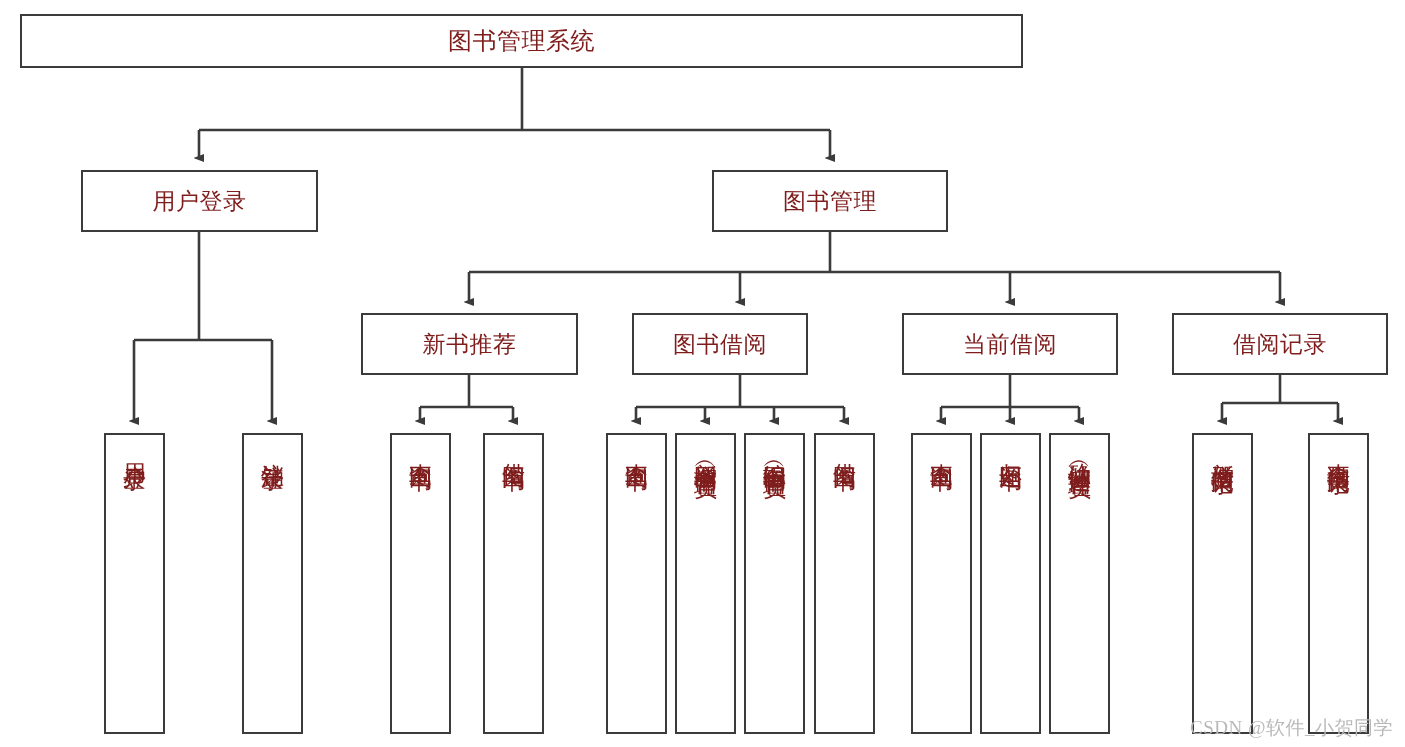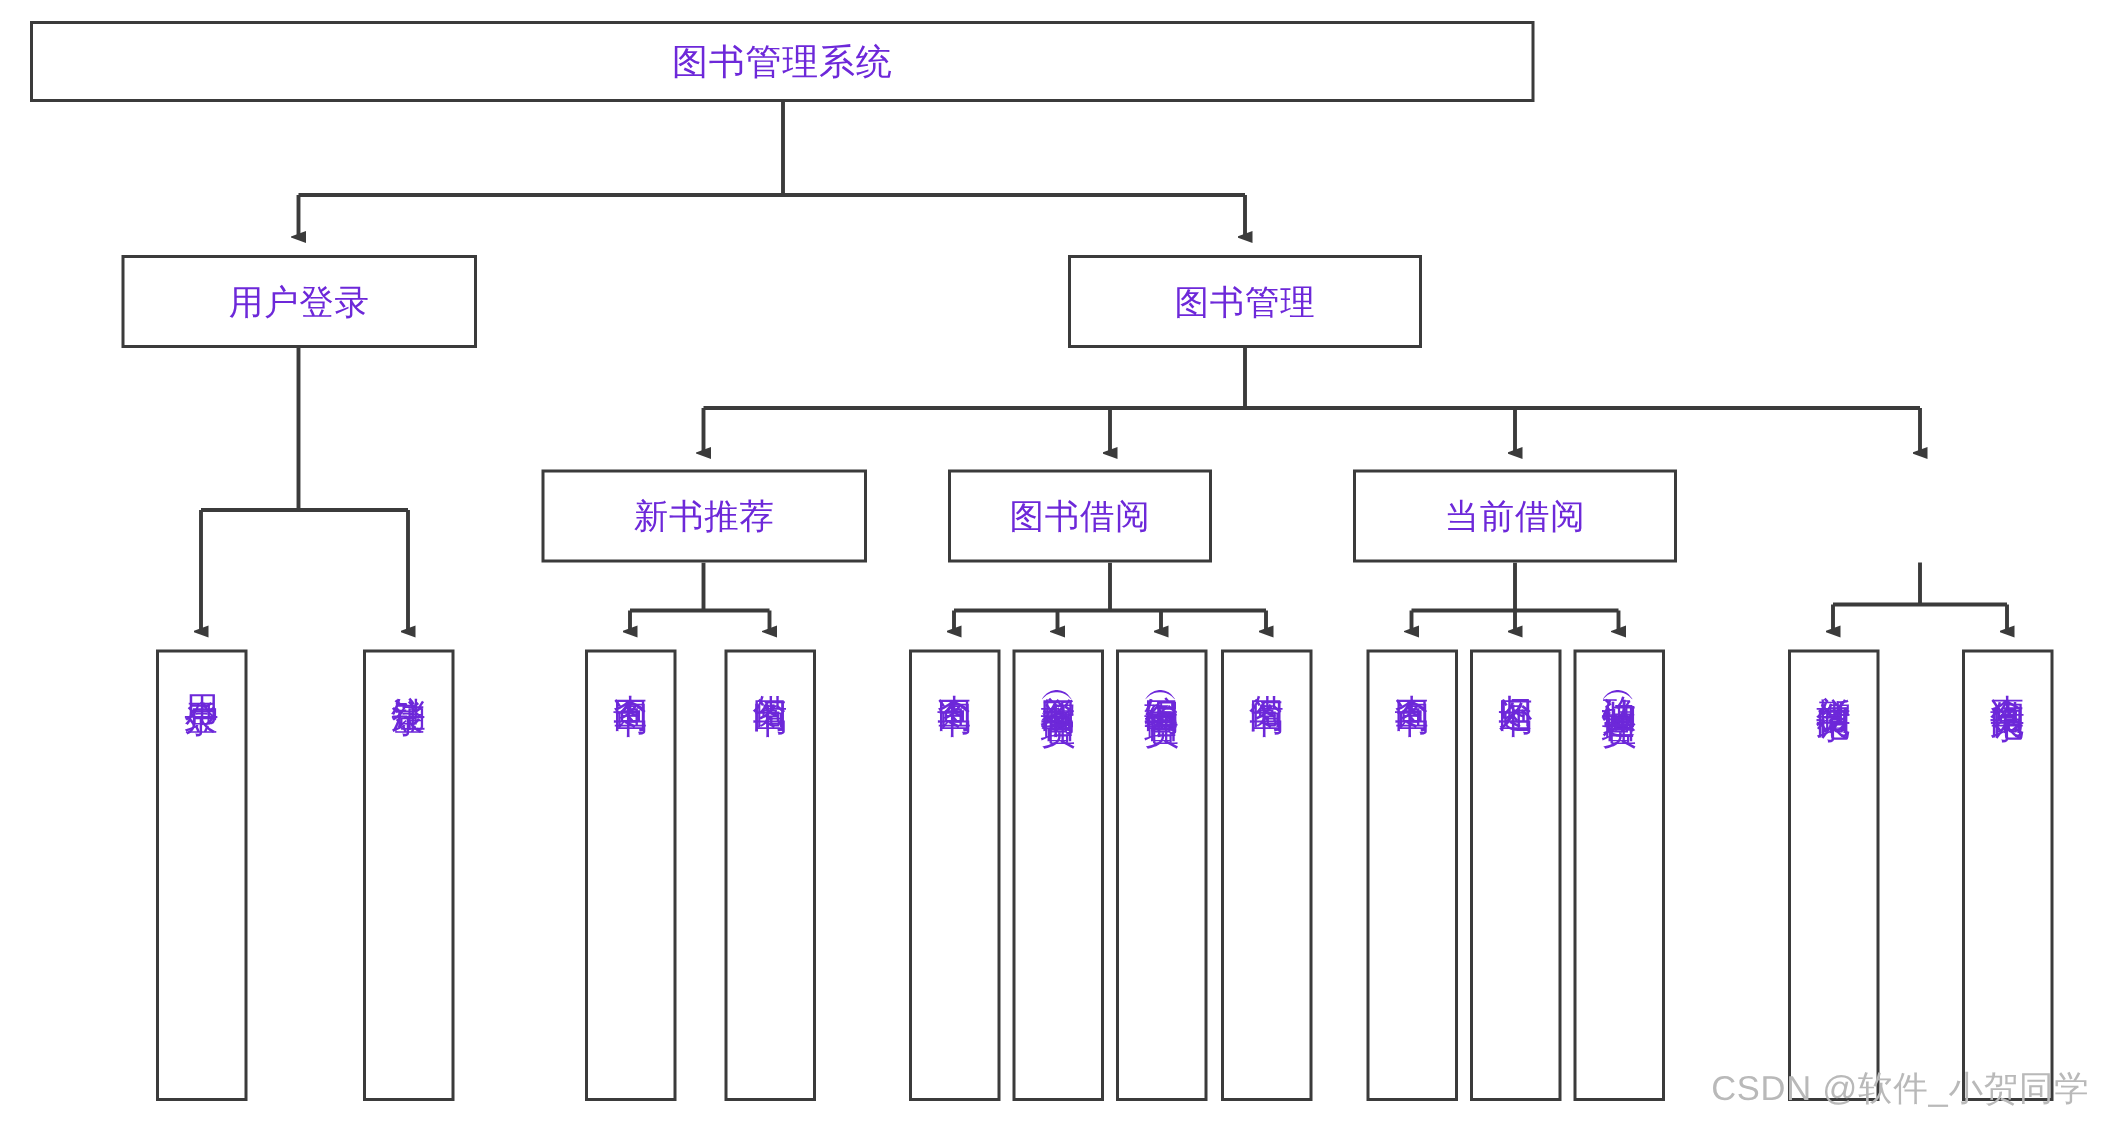--- a/index.html
+++ b/index.html
@@ -25,21 +25,21 @@
     height: 747px;
   }
   .node {
     position: absolute;
     box-sizing: border-box;
     background: #ffffff;
     border: 2px solid #3b3b3b;
     display: flex;
     align-items: center;
     justify-content: center;
-    color: #6d28d9;
+    color: #7f1d1d;
   }
   .node-h {
     font-size: 23px;
     letter-spacing: 0.5px;
     white-space: nowrap;
   }
   .node-root .node-label { font-size: 24px; }
   .node-v {
     align-items: flex-start;
     justify-content: center;
@@ -53,25 +53,26 @@
     letter-spacing: 2px;
     white-space: nowrap;
   }
   .node-label {
     display: block;
   }
   #watermark {
     position: absolute;
     right: 12px;
     bottom: 6px;
-    font-size: 23px;
+    font-size: 19px;
     color: #b9b9b9;
     white-space: nowrap;
     letter-spacing: 0.5px;
     pointer-events: none;
+    font-family: Liberation Serif, serif;
   }
 </style>
 </head>
 <body>
 
 <div id="canvas">
 
   <svg id="diagram-svg" viewBox="0 0 1405 747" xmlns="http://www.w3.org/2000/svg">
     <defs>
       <marker id="arrow" markerWidth="10" markerHeight="10" refX="5" refY="5" orient="auto" markerUnits="userSpaceOnUse">
@@ -135,20 +136,23 @@
 
   <div class="node node-h" style="left:712px; top:170px; width:236px; height:62px;">
     <span class="node-label">图书管理</span>
   </div>
   <div class="node node-h" style="left:632px; top:313px; width:176px; height:62px;">
     <span class="node-label">图书借阅</span>
   </div>
   <div class="node node-h" style="left:902px; top:313px; width:216px; height:62px;">
     <span class="node-label">当前借阅</span>
   </div>
+  <div class="node node-h" style="left:1172px; top:313px; width:216px; height:62px;">
+    <span class="node-label">借阅记录</span>
+  </div>
 
   <div class="node node-v" style="left:104px; top:433px; width:61px; height:301px;">
     <span class="node-label">用户登录</span>
   </div>
   <div class="node node-v" style="left:242px; top:433px; width:61px; height:301px;">
     <span class="node-label">注销登录</span>
   </div>
 
   <div class="node node-v" style="left:390px; top:433px; width:61px; height:301px;">
     <span class="node-label">查询图书</span>

